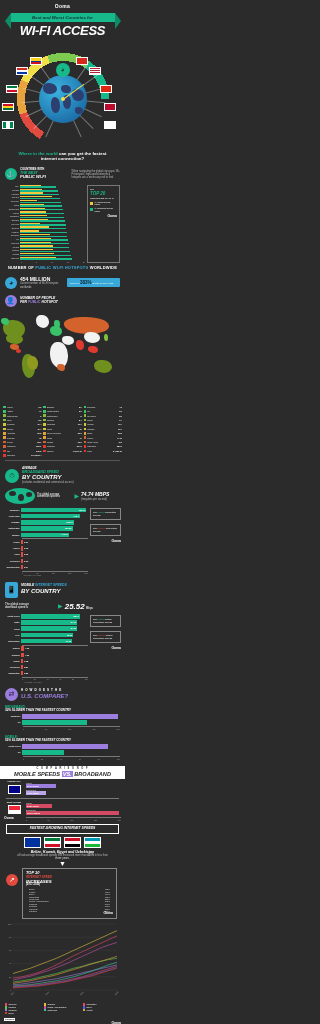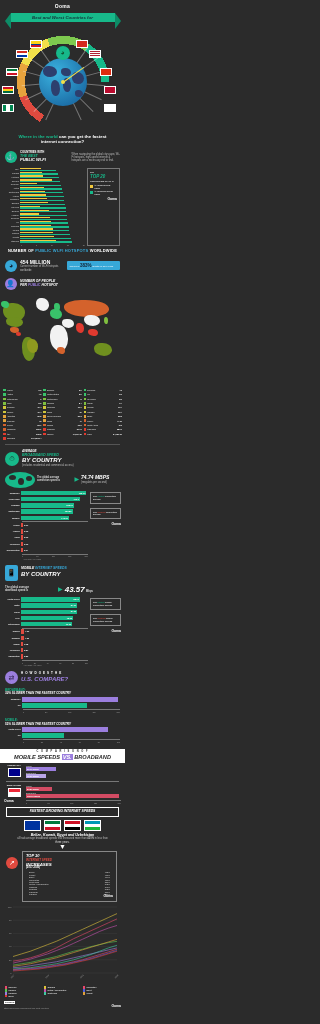--- a/index.html
+++ b/index.html
@@ -140,20 +140,21 @@
   .ooma-sm{font-size:3.4px;font-weight:bold;text-align:right;}
   .divider{height:.3px;background:#555;margin:2px 5px;}
 </style>
 </head>
 <body>
 
 <div class="page">
 
   <div class="brand">Ooma</div>
   <div class="ribbon">Best and Worst Countries for</div>
+  <div class="maintitle">WI-FI ACCESS</div>
 
   <div class="gauge-wrap">
     <div class="gauge-ring"></div>
     <div class="gauge-ticks">
       <div class="tk" style="transform:rotate(215deg)"></div>
       <div class="tk" style="transform:rotate(235deg)"></div>
       <div class="tk" style="transform:rotate(255deg)"></div>
       <div class="tk" style="transform:rotate(275deg)"></div>
       <div class="tk" style="transform:rotate(295deg)"></div>
       <div class="tk" style="transform:rotate(315deg)"></div>
@@ -724,21 +725,21 @@
     </div>
   </div>
 
   <div class="globe-strip">
     <div style="flex:1.2">
       <div style="font-size:2.8px">The global average</div>
       <div style="font-size:2.8px">download speed is</div>
     </div>
     <div style="font-size:6px;color:#17b98a">▶</div>
     <div style="flex:1.3;display:flex;align-items:baseline;gap:1px">
-      <span style="font-size:8px;font-weight:bold;font-style:italic">43.57</span>
+      <span style="font-size:8px;font-weight:bold;font-style:italic">25.52</span>
       <span style="font-size:3px">Mbps</span>
     </div>
   </div>
 
   <div style="display:flex;gap:2px;padding:1px 4px">
     <div class="spd" style="flex:1;padding:0">
       <div id="mb-rows">
           <div class="spd-row">
             <div class="spd-name">South Korea</div>
             <div class="spd-track">

